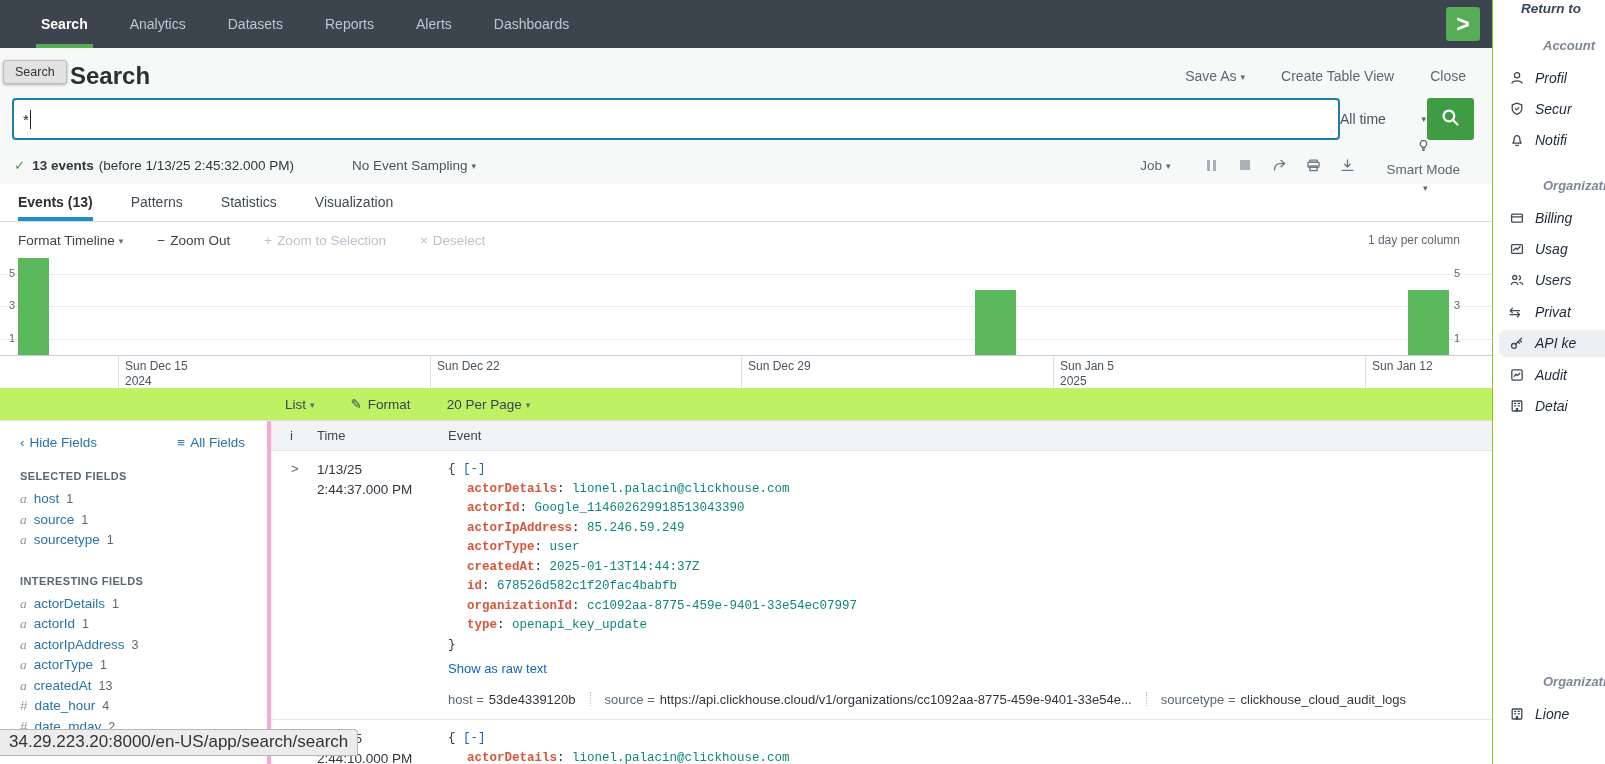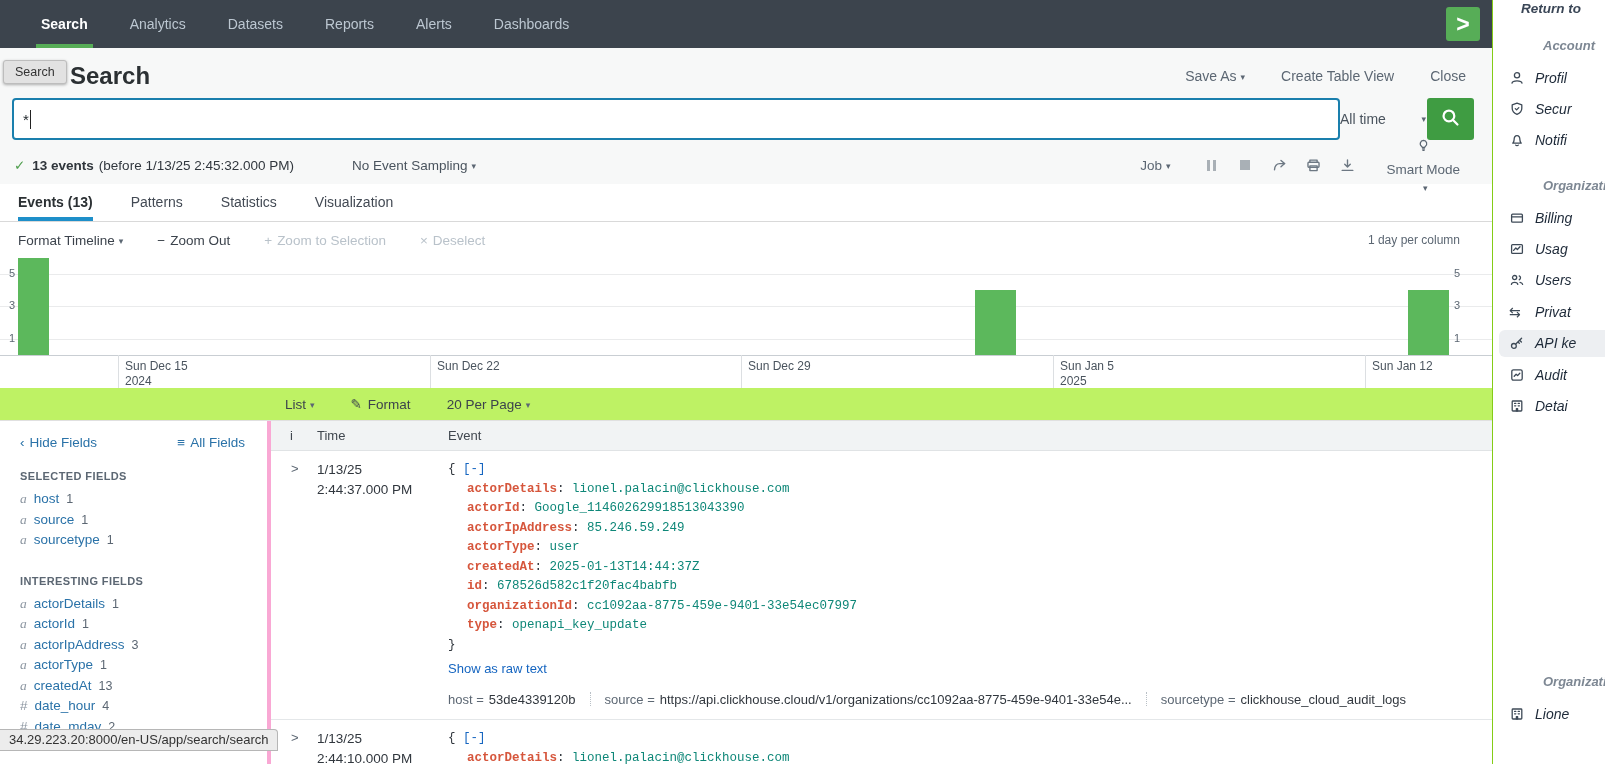--- a/index.html
+++ b/index.html
@@ -95,21 +95,21 @@
   .metasep { width:1px; height:14px; border-left:1px dotted #b9c0c6; margin:0 14px; }
 
   
   .right-panel { position:absolute; left:1492px; top:0; width:113px; height:764px; background:#fff; border-left:1px solid #84cc16; overflow:hidden;font-style:italic; }
   .rp-return { position:absolute; top:1px; left:28px; font-size:13.5px; font-weight:bold; color:#3a4656; white-space:nowrap; cursor:pointer; }
   .rp-header { position:absolute; left:28px; font-size:13px; color:#7d8793; font-weight:bold; white-space:nowrap;margin-left:22px; }
   .rp-item { position:absolute; left:6px; height:27px; display:flex; align-items:center; gap:10px; padding-left:10px; color:#1d2938; width:120px; font-size:14px; white-space:nowrap; cursor:pointer; }
   .rp-item.active { background:#edeff2; border-radius:6px; }
   .rp-item .txticon { font-size:14px; color:#3e4a57; width:16px; text-align:center; }
 
-  .status-bar { position:absolute; left:0; top:729px; background:#ececec; border:1px solid #b6b6b6; border-left:none; border-radius:0 4px 0 0; padding:2px 9px 3px; font-size:13px; color:#333; z-index:7; white-space:nowrap; }
+  .status-bar { position:absolute; left:0; top:729px; background:#ececec; border:1px solid #b6b6b6; border-left:none; border-radius:0 4px 0 0; padding:2px 9px 3px; font-size:17px; color:#333; z-index:7; white-space:nowrap; }
 </style>
 </head>
 <body>
 
 <div class="main">
 
   <nav class="topnav">
     <div id="topnav-items" style="display:flex;">
         <div class="nav-item active">Search</div>
         <div class="nav-item">Analytics</div>

